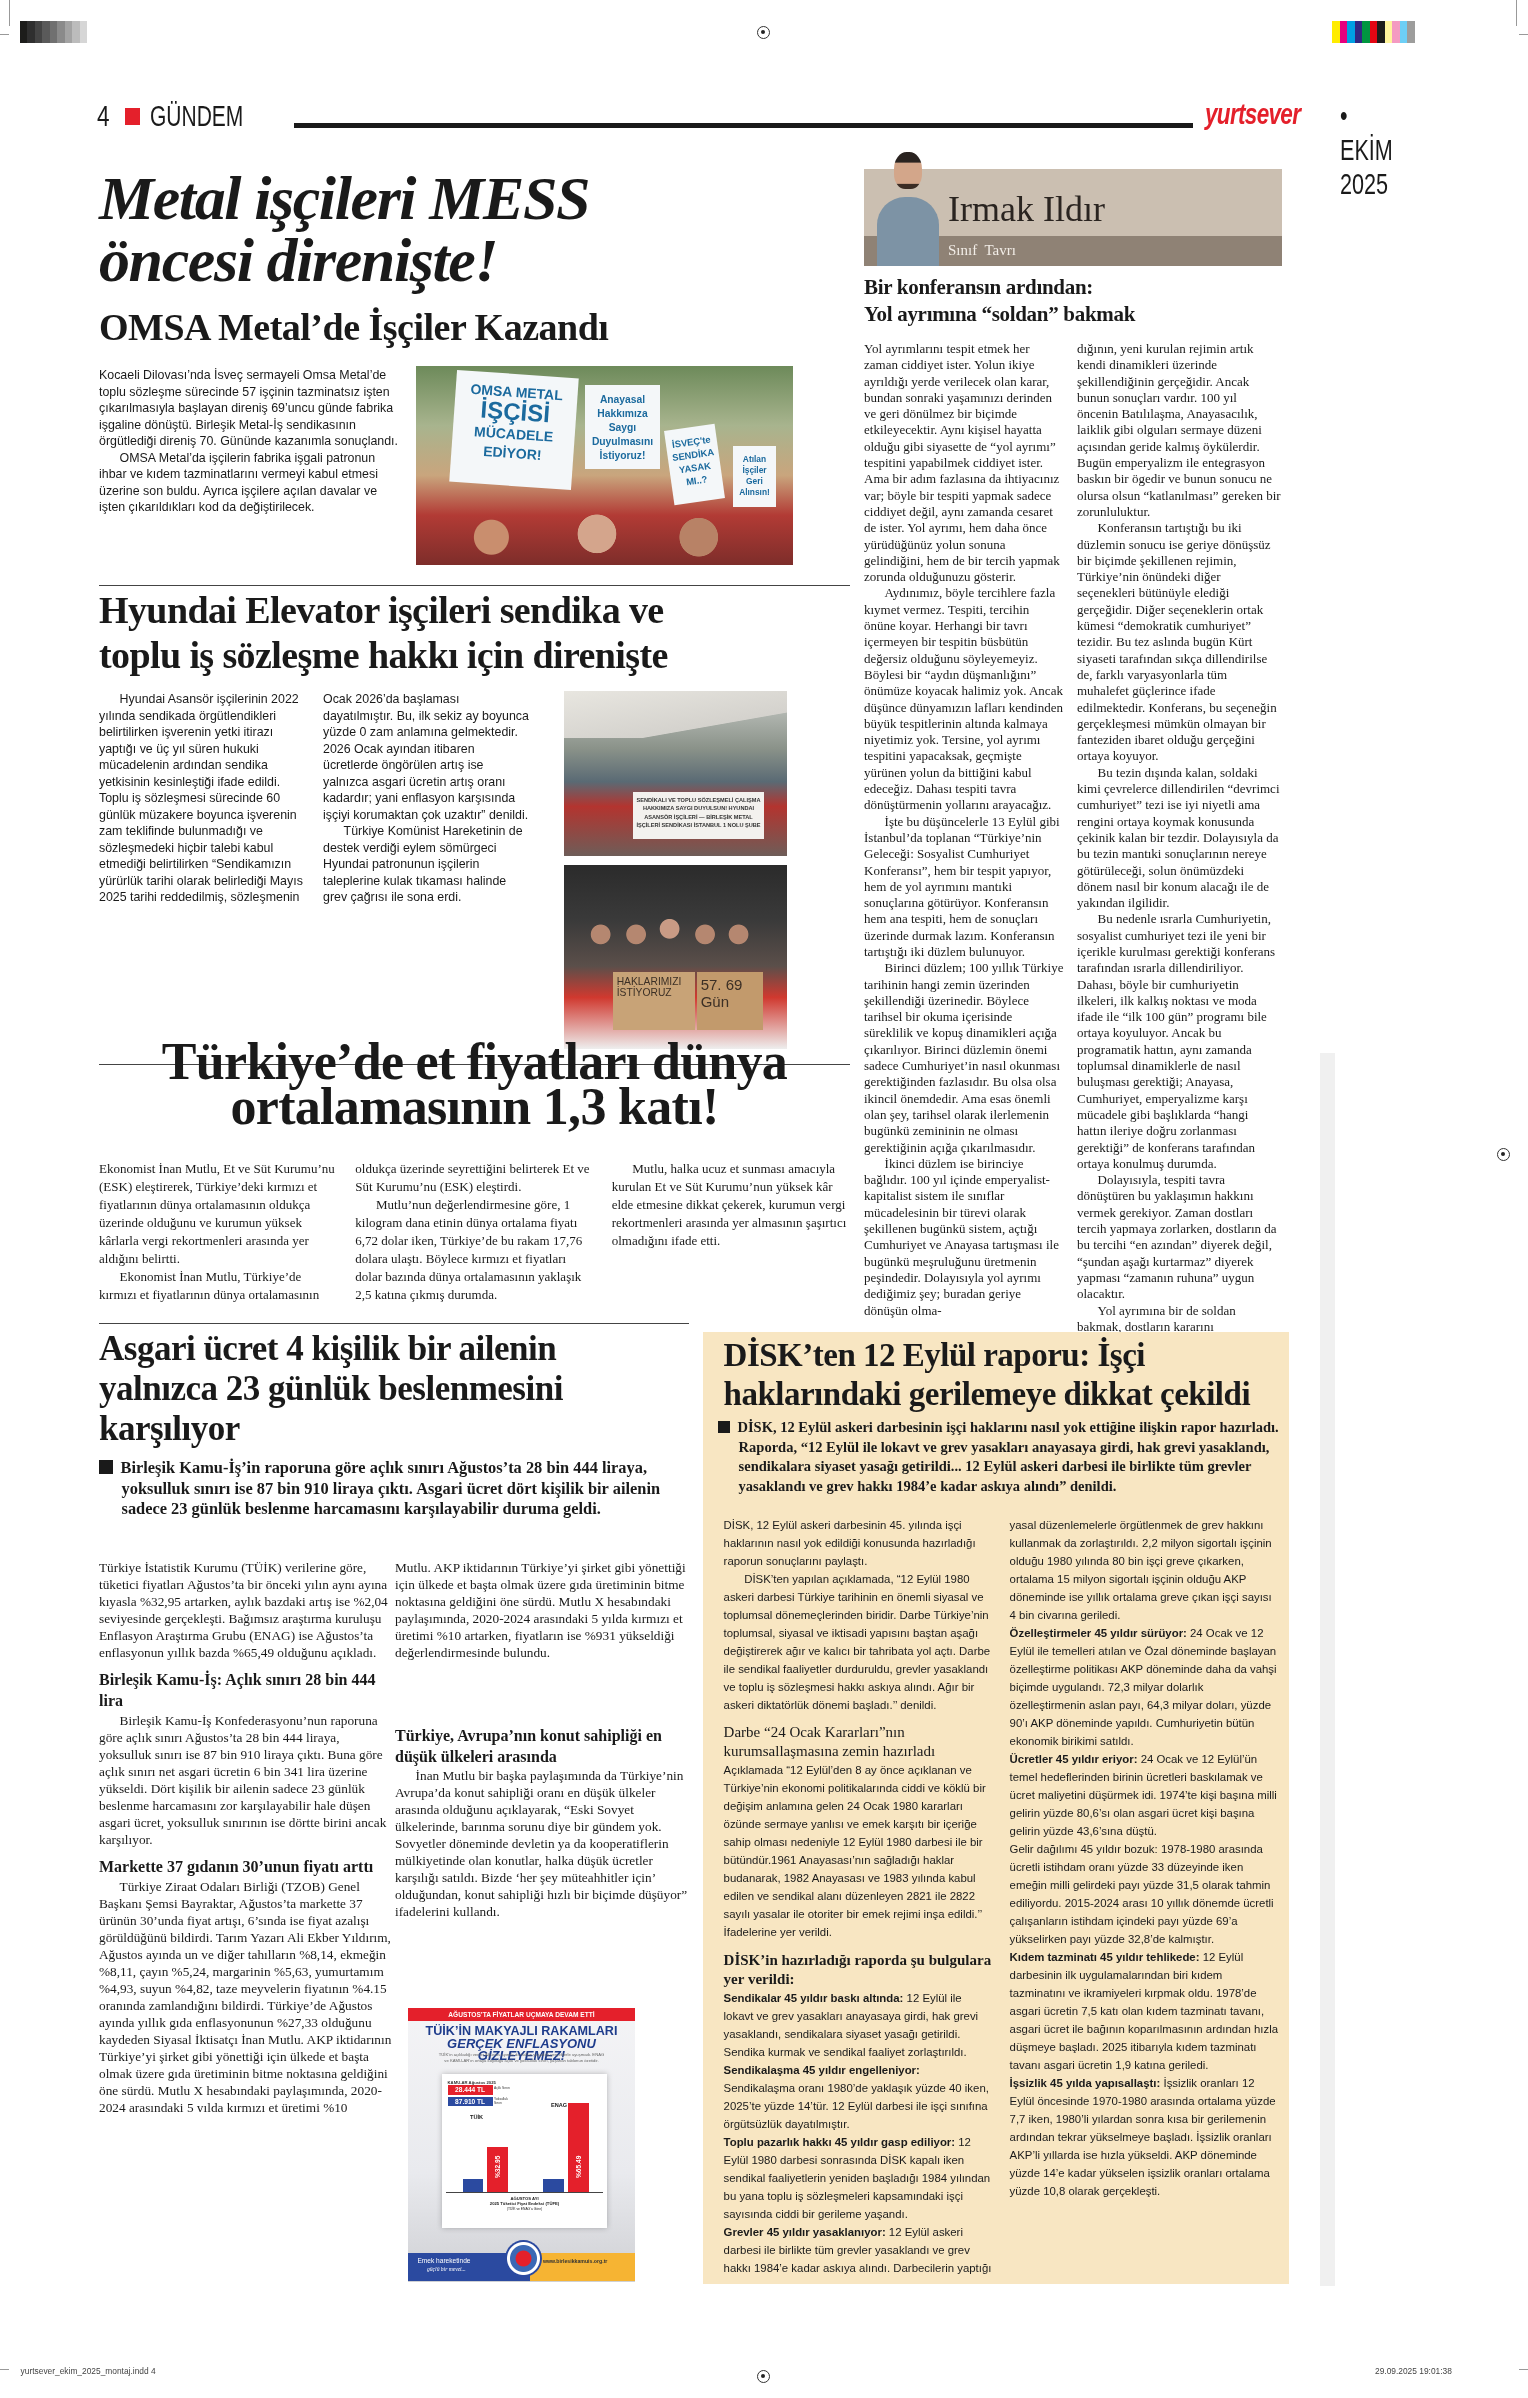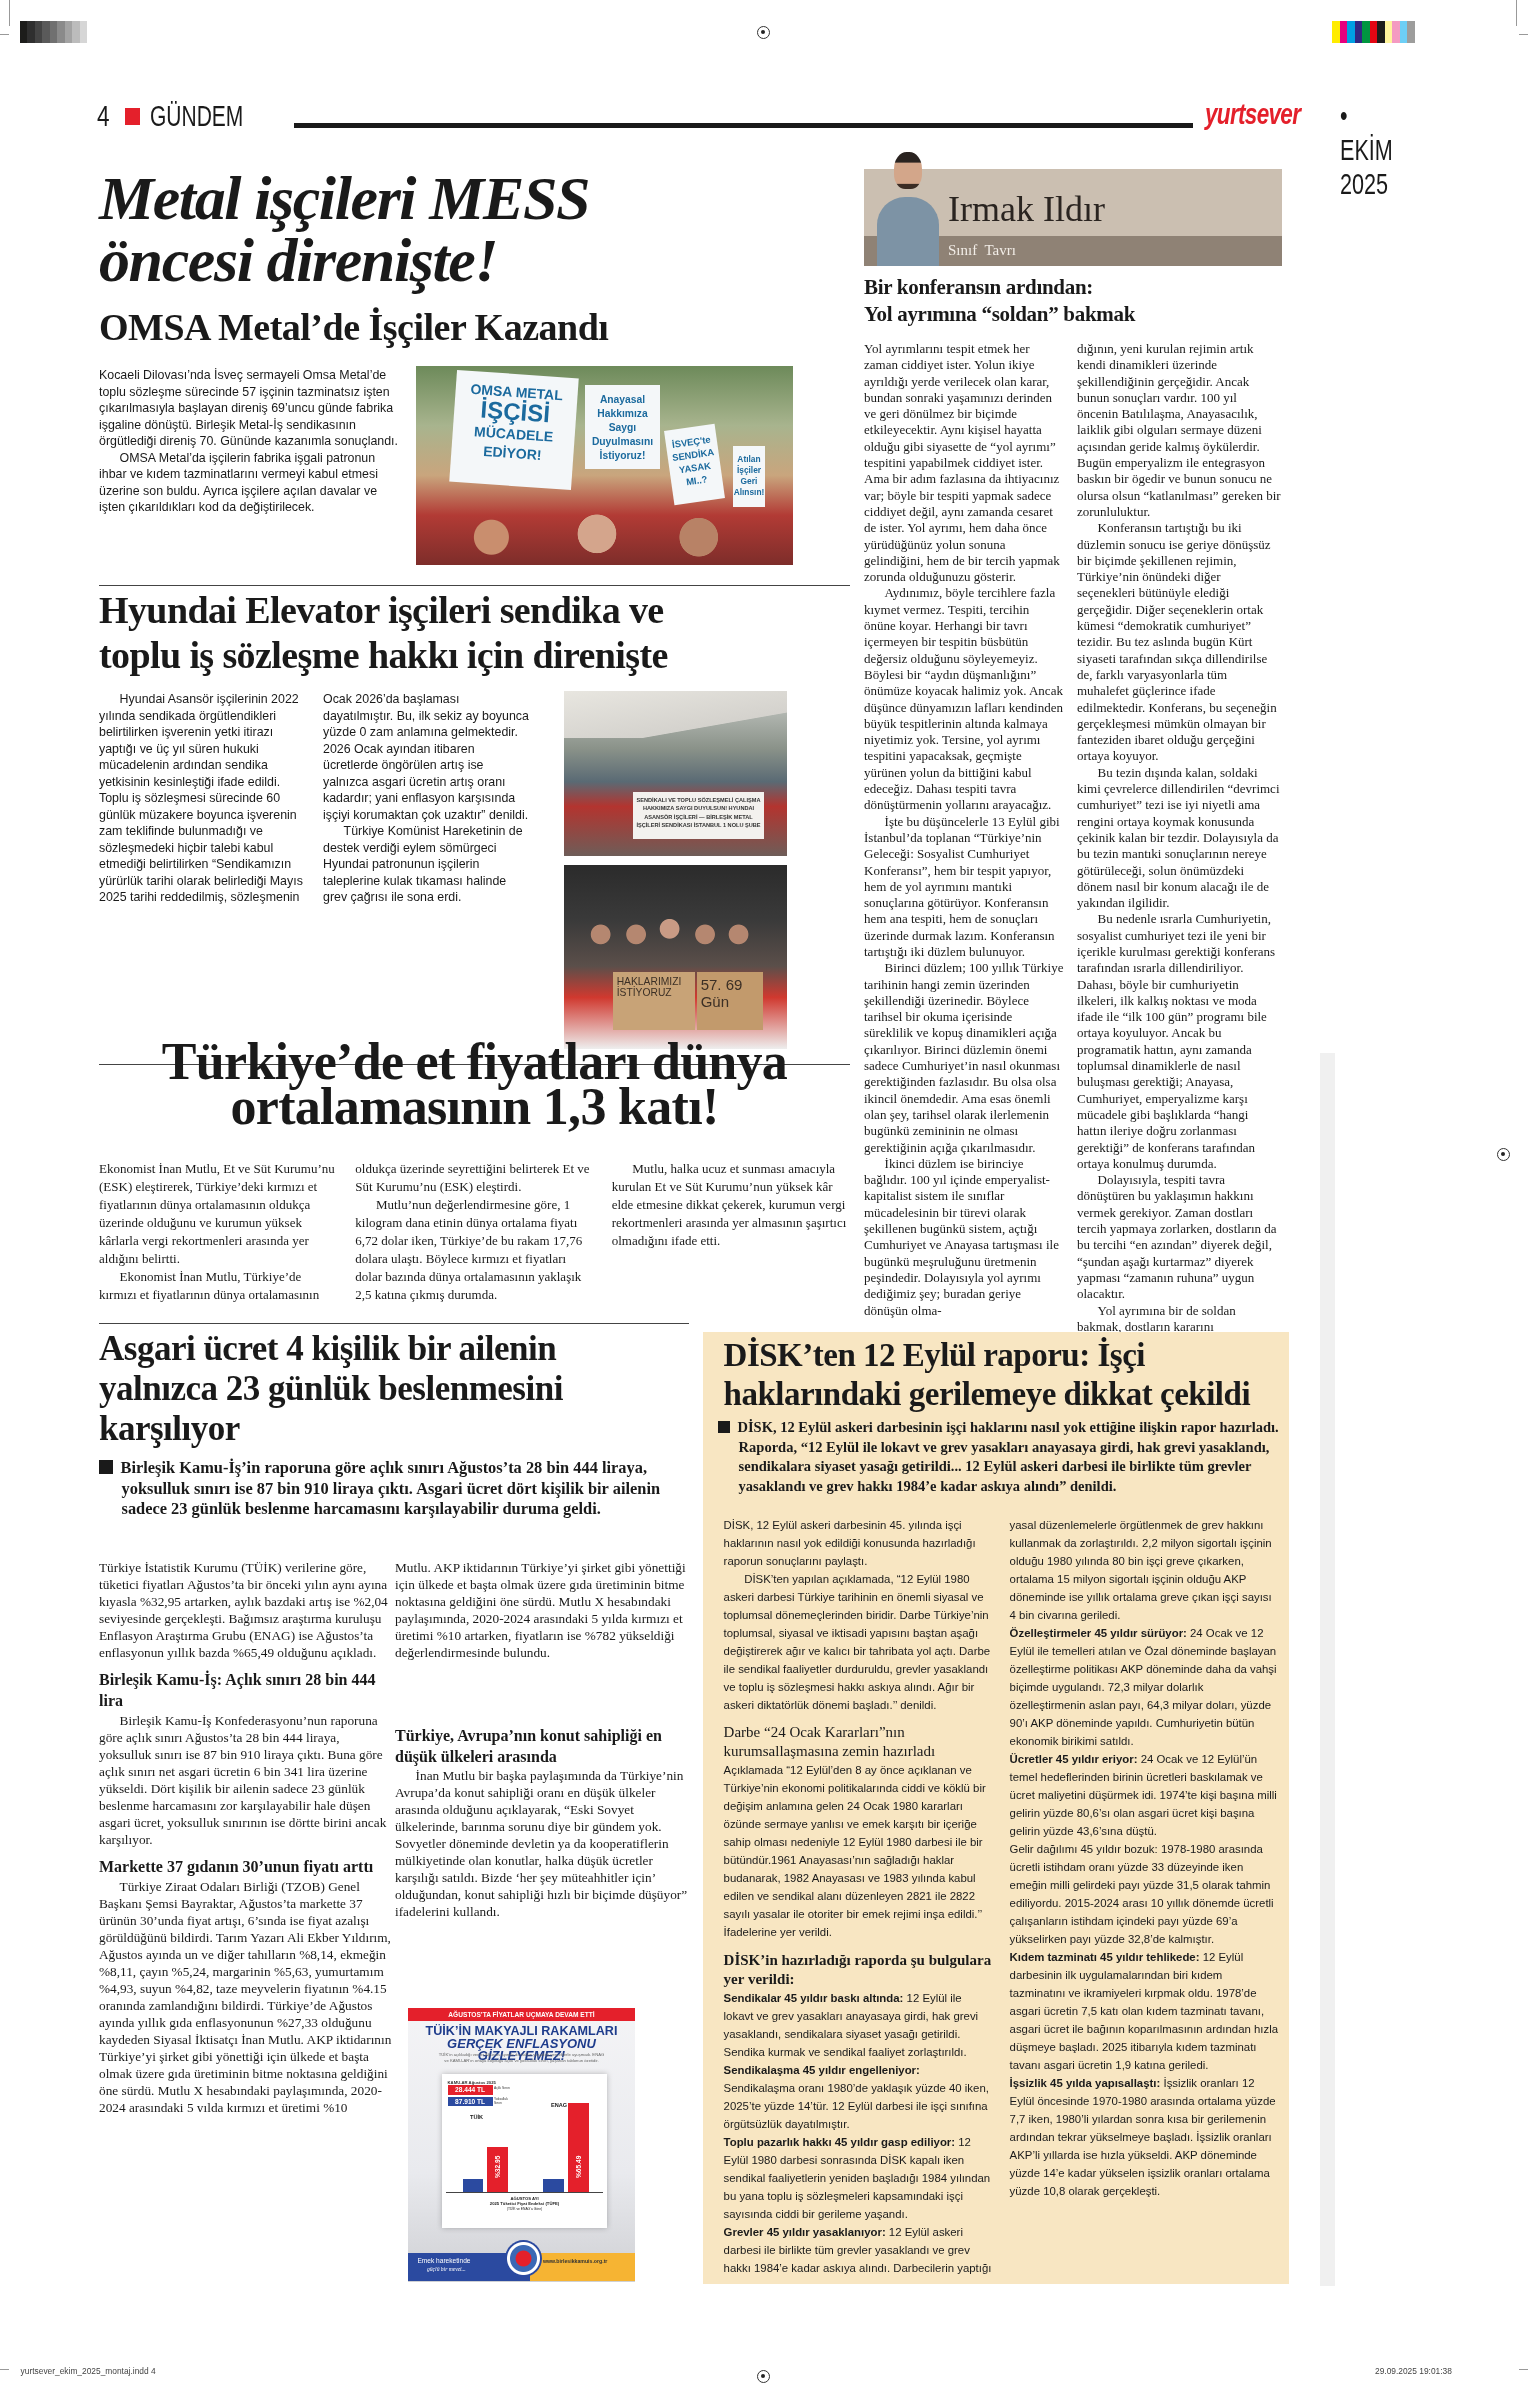--- a/index.html
+++ b/index.html
@@ -83,21 +83,21 @@
 </div>
 <div class="abs serif" style="left:99px;top:305px;font-size:38px;line-height:45px;font-weight:bold;letter-spacing:-0.5px">OMSA Metal’de İşçiler Kazandı</div>
 <div class="col body-txt" style="left:99px;top:367px;width:302px">
   <p>Kocaeli Dilovası’nda İsveç sermayeli Omsa Metal’de toplu sözleşme sürecinde 57 işçinin tazminatsız işten çıkarılmasıyla başlayan direniş 69’uncu günde fabrika işgaline dönüştü. Birleşik Metal-İş sendikasının örgütlediği direniş 70. Gününde kazanımla sonuçlandı.</p>
   <p class="ind">OMSA Metal’da işçilerin fabrika işgali patronun ihbar ve kıdem tazminatlarını vermeyi kabul etmesi üzerine son buldu. Ayrıca işçilere açılan davalar ve işten çıkarıldıkları kod da değiştirilecek.</p>
 </div>
 <div class="photo" style="left:416px;top:366px;width:377px;height:199px;background:linear-gradient(180deg,#6d8a5a 0%,#a8b48e 30%,#c9a57d 55%,#b23b35 75%,#7d2d2a 100%)">
   <div class="abs sans" style="left:37px;top:7.5px;width:122px;height:112px;background:#f4f7f9;transform:rotate(4deg);color:#1b6a9e;font-weight:bold;font-size:14px;text-align:center;padding-top:9.4px;line-height:19px">OMSA METAL<br><span style="font-size:24px">İŞÇİSİ</span><br>MÜCADELE EDİYOR!</div>
   <div class="abs sans" style="left:169px;top:19px;width:75px;height:84px;background:#f4f7f9;color:#1b6a9e;font-weight:bold;font-size:10.3px;text-align:center;padding-top:7.5px;line-height:14px">Anayasal Hakkımıza Saygı Duyulmasını İstiyoruz!</div>
   <div class="abs sans" style="left:253px;top:61px;width:51px;height:75px;background:#f4f7f9;transform:rotate(-8deg);color:#1b6a9e;font-weight:bold;font-size:9.4px;text-align:center;padding-top:7.5px;line-height:13px">İSVEÇ'te SENDİKA YASAK MI..?</div>
-  <div class="abs sans" style="left:317px;top:80px;width:32px;height:61px;background:#f4f7f9;color:#1b6a9e;font-weight:bold;font-size:8.4px;text-align:center;padding-top:7.5px;line-height:11.2px">Atılan İşçiler Geri Alınsın!</div>
+  <div class="abs sans" style="left:317px;top:80px;width:43px;height:61px;background:#f4f7f9;color:#1b6a9e;font-weight:bold;font-size:8.4px;text-align:center;padding-top:7.5px;line-height:11.2px">Atılan İşçiler Geri Alınsın!</div>
   <div class="abs" style="left:0;top:131px;width:377px;height:67px;background:radial-gradient(circle at 20% 60%,#c98e6e 0 17px,transparent 18px),radial-gradient(circle at 48% 55%,#d4a58c 0 19px,transparent 19.7px),radial-gradient(circle at 75% 60%,#b88266 0 19px,transparent 19.7px)"></div>
 </div>
 
 <div class="rule" style="left:99px;top:585px;width:751px;height:1.4px;background:#444"></div>
 
 <div class="abs serif" style="left:99px;top:588px;font-size:38px;line-height:45px;font-weight:bold;letter-spacing:-0.6px">
   <div>Hyundai Elevator işçileri sendika ve</div>
   <div>toplu iş sözleşme hakkı için direnişte</div>
 </div>
 <div class="col body-txt" style="left:99px;top:691px;width:431px;column-count:2;column-gap:17px;height:375px">
@@ -134,21 +134,21 @@
   <span class="lead-sq"></span><span>Birleşik Kamu-İş’in raporuna göre açlık sınırı Ağustos’ta 28 bin 444 liraya, yoksulluk sınırı ise 87 bin 910 liraya çıktı. Asgari ücret dört kişilik bir ailenin sadece 23 günlük beslenme harcamasını karşılayabilir duruma geldi.</span>
 </div>
 <div class="col body-serif" style="left:99px;top:1559px;width:294px;font-size:13.3px;line-height:17px">
   <p>Türkiye İstatistik Kurumu (TÜİK) verilerine göre, tüketici fiyatları Ağustos’ta bir önceki yılın aynı ayına kıyasla %32,95 artarken, aylık bazdaki artış ise %2,04 seviyesinde gerçekleşti. Bağımsız araştırma kuruluşu Enflasyon Araştırma Grubu (ENAG) ise Ağustos’ta enflasyonun yıllık bazda %65,49 olduğunu açıkladı.</p>
   <p class="sub-h" style="margin-top:9.4px">Birleşik Kamu-İş: Açlık sınırı 28 bin 444 lira</p>
   <p class="ind">Birleşik Kamu-İş Konfederasyonu’nun raporuna göre açlık sınırı Ağustos’ta 28 bin 444 liraya, yoksulluk sınırı ise 87 bin 910 liraya çıktı. Buna göre açlık sınırı net asgari ücretin 6 bin 341 lira üzerine yükseldi. Dört kişilik bir ailenin sadece 23 günlük beslenme harcamasını zor karşılayabilir hale düşen asgari ücret, yoksulluk sınırının ise dörtte birini ancak karşılıyor.</p>
   <p class="sub-h" style="margin-top:9.4px">Markette 37 gıdanın 30’unun fiyatı arttı</p>
   <p class="ind" style="height:234px;overflow:hidden">Türkiye Ziraat Odaları Birliği (TZOB) Genel Başkanı Şemsi Bayraktar, Ağustos’ta markette 37 ürünün 30’unda fiyat artışı, 6’sında ise fiyat azalışı görüldüğünü bildirdi. Tarım Yazarı Ali Ekber Yıldırım, Ağustos ayında un ve diğer tahılların %8,14, ekmeğin %8,11, çayın %5,24, margarinin %5,63, yumurtamım %4,93, suyun %4,82, taze meyvelerin fiyatının %4.15 oranında zamlandığını bildirdi. Türkiye’de Ağustos ayında yıllık gıda enflasyonunun %27,33 olduğunu kaydeden Siyasal İktisatçı İnan Mutlu. AKP iktidarının Türkiye’yi şirket gibi yönettiği için ülkede et başta olmak üzere gıda üretiminin bitme noktasına geldiğini öne sürdü. Mutlu X hesabındaki paylaşımında, 2020-2024 arasındaki 5 yılda kırmızı et üretimi %10 artarken, fiyatların ise %782 yükseldiği değerlendirmesinde bulundu.</p>
 </div>
 <div class="col body-serif" style="left:395px;top:1559px;width:294px;font-size:13.3px;line-height:17px">
-  <p style="height:156px;overflow:hidden">Mutlu. AKP iktidarının Türkiye’yi şirket gibi yönettiği için ülkede et başta olmak üzere gıda üretiminin bitme noktasına geldiğini öne sürdü. Mutlu X hesabındaki paylaşımında, 2020-2024 arasındaki 5 yılda kırmızı et üretimi %10 artarken, fiyatların ise %782 yükseldiği değerlendirmesinde bulundu.</p>
+  <p style="height:156px;overflow:hidden">Mutlu. AKP iktidarının Türkiye’yi şirket gibi yönettiği için ülkede et başta olmak üzere gıda üretiminin bitme noktasına geldiğini öne sürdü. Mutlu X hesabındaki paylaşımında, 2020-2024 arasındaki 5 yılda kırmızı et üretimi %10 artarken, fiyatların ise %931 yükseldiği değerlendirmesinde bulundu.</p>
   <p class="sub-h" style="margin-top:11.2px">Türkiye, Avrupa’nın konut sahipliği en düşük ülkeleri arasında</p>
   <p class="ind">İnan Mutlu bir başka paylaşımında da Türkiye’nin Avrupa’da konut sahipliği oranı en düşük ülkeler arasında olduğunu açıklayarak, “Eski Sovyet ülkelerinde, barınma sorunu diye bir gündem yok. Sovyetler döneminde devletin ya da kooperatiflerin mülkiyetinde olan konutlar, halka düşük ücretler karşılığı satıldı. Bizde ‘her şey müteahhitler için’ olduğundan, konut sahipliği hızlı bir biçimde düşüyor” ifadelerini kullandı.</p>
 </div>
 
 <div class="abs sans" style="left:408px;top:2008px;width:227px;height:274px;background:linear-gradient(180deg,#f4f4f6 0%,#e9eaee 60%,#cfd0d4 100%);overflow:hidden">
   <div class="abs" style="left:0;top:0;width:227px;height:13px;background:#e4202b;color:#fff;font-size:6.6px;font-weight:bold;text-align:center;line-height:13px">AĞUSTOS’TA FİYATLAR UÇMAYA DEVAM ETTİ</div>
   <div class="abs" style="left:0;top:16px;width:227px;text-align:center;color:#1e3c8c;font-weight:bold;font-size:12.6px;line-height:14px">TÜİK’İN MAKYAJLI RAKAMLARI</div>
   <div class="abs" style="left:0;top:30px;width:227px;text-align:center;color:#1e3c8c;font-weight:bold;font-style:italic;font-size:13px;line-height:12px">GERÇEK ENFLASYONU GİZLEYEMEZ!</div>
   <div class="abs" style="left:28px;top:44px;width:171px;text-align:center;color:#666;font-size:4.2px;line-height:5.6px">TÜİK’in açıkladığı veriler Ağustos ayında da halkın yaşadığı gerçeklerle uyuşmadı. ENAG ve KAMU-AR’ın ortaya koyduğu açlık ve yoksulluk sınırı, yaşanan tablonun özetidir.</div>
   <div class="abs" style="left:34px;top:66px;width:165px;height:154px;background:#fff;box-shadow:0 0 5.6px rgba(0,0,0,.25)">

